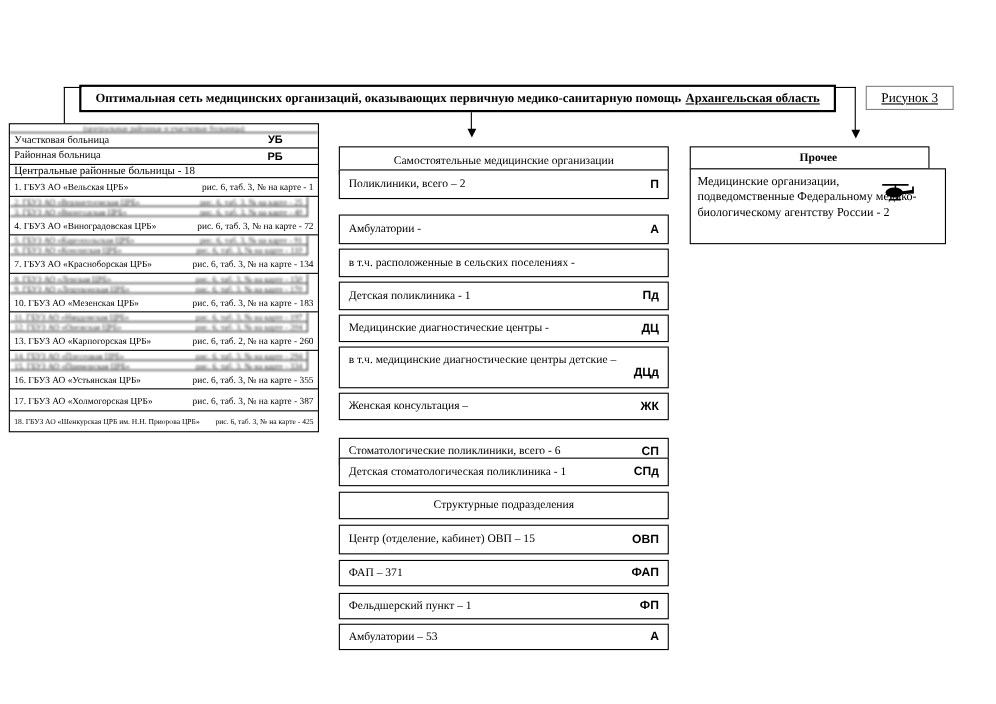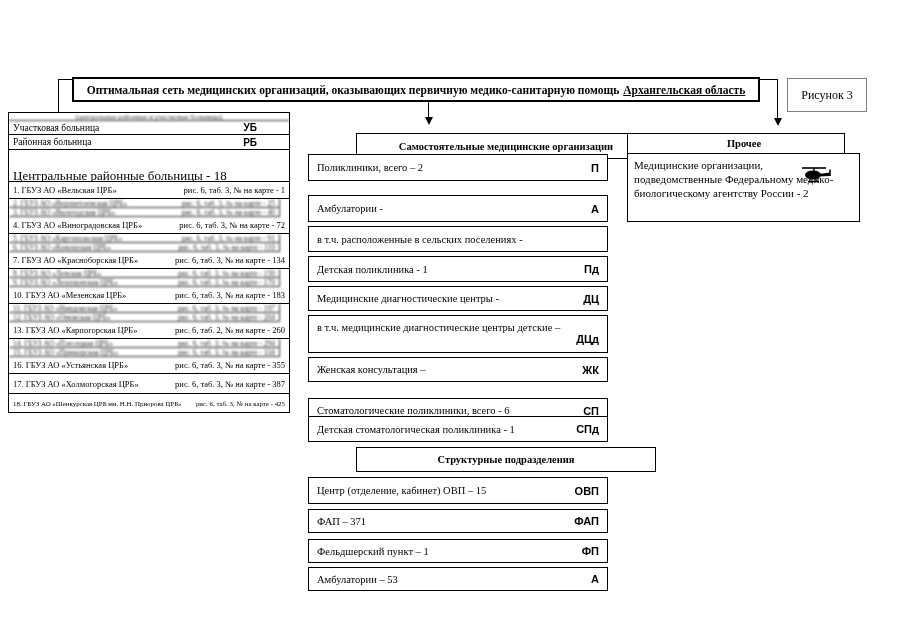--- a/index.html
+++ b/index.html
@@ -3,22 +3,22 @@
 <meta charset="utf-8">
 <style>
   html,body{margin:0;padding:0;background:#fff;}
   .canvas{position:relative;width:905px;height:640px;background:#fff;overflow:hidden;
           font-family:"Liberation Serif","DejaVu Serif",serif;color:#000;}
   .pageno{position:absolute;top:32px;left:0;width:905px;text-align:center;font-size:12px;}
   .topbox{position:absolute;left:72px;top:77px;width:688px;height:25px;border:2px solid #000;
           box-sizing:border-box;display:flex;align-items:center;justify-content:center;
           font-weight:bold;font-size:11.5px;white-space:nowrap;}
   .topbox .u{text-decoration:underline;margin-left:4px;}
-  .figbox{position:absolute;left:787px;top:78px;width:80px;height:34px;border:1.5px solid #808080;
-          box-sizing:border-box;display:flex;align-items:center;justify-content:center;font-size:12px;}
+  .figbox{position:absolute;left:787px;top:78px;width:80px;height:22px;border:1.5px solid #808080;
+          box-sizing:border-box;display:flex;align-items:center;justify-content:center;font-size:12px;text-decoration:underline;}
   .hline{position:absolute;height:0;border-top:1.5px solid #000;}
   .vline{position:absolute;width:0;border-left:1.5px solid #000;}
   .arrowhead{position:absolute;width:0;height:0;border-left:4px solid transparent;
              border-right:4px solid transparent;border-top:8px solid #000;}
   
   .leftpanel{position:absolute;left:8px;top:112px;width:282px;border:1.5px solid #000;
              box-sizing:border-box;background:#fff;}
   .lrow{position:relative;box-sizing:border-box;border-bottom:1px solid #000;display:flex;
         align-items:center;justify-content:space-between;padding:0 4px;overflow:hidden;}
   .lrow:last-child{border-bottom:none;}
@@ -29,21 +29,21 @@
   .r-mini{height:9px;font-size:7.5px;width:calc(100% - 9px);border-right:1px solid #000;}
   .r-last{height:18px;font-size:6.9px;}
   .abbr{font-family:"Liberation Sans","DejaVu Sans",sans-serif;font-weight:bold;font-size:10px;}
   .abbr-ub{margin-right:28px;}
   .blurred{filter:blur(1.2px);opacity:.85;}
   .soft{filter:blur(0.55px);}
   
   .mbox{position:absolute;left:308px;width:300px;border:1.5px solid #000;box-sizing:border-box;
         background:#fff;display:flex;align-items:center;justify-content:space-between;
         padding:0 8px;font-size:10.5px;}
-  .mhead{justify-content:center;font-weight:bold;margin-left:48px;}
+  .mhead{justify-content:center;font-weight:normal;}
   .mabbr{font-family:"Liberation Sans","DejaVu Sans",sans-serif;font-weight:bold;font-size:11px;}
   .mbox.tall{display:block;padding-top:4px;line-height:15px;position:absolute;}
   .mbox.tall .mabbr{position:absolute;right:8px;bottom:5px;}
   
   .rp-head{position:absolute;left:627px;top:133px;width:218px;height:21px;border:1.5px solid #000;
            box-sizing:border-box;display:flex;align-items:center;justify-content:center;
            font-weight:bold;font-size:10.5px;background:#fff;padding-left:16px;}
   .rp-body{position:absolute;left:627px;top:153px;width:233px;height:69px;border:1.5px solid #000;
            box-sizing:border-box;padding:4px 6px;font-size:11px;line-height:14px;background:#fff;}
   .heli{position:absolute;left:172px;top:11px;width:32px;height:20px;}
@@ -76,21 +76,21 @@
     <div class="lrow lp-sub blurred">(центральные районные и участковые больницы)</div>
 
     <div class="lrow r-std soft">
       <span>Участковая больница</span>
       <span class="abbr abbr-ub">УБ</span>
     </div>
     <div class="lrow r-std" style="height:15px;">
       <span>Районная больница</span>
       <span class="abbr abbr-ub">РБ</span>
     </div>
-    <div class="lrow r-std soft" style="height:12px;font-size:13px;margin-top:20px;">
+    <div class="lrow r-std soft" style="height:12px;font-size:10px;">
       <span>Центральные районные больницы - 18</span>
     </div>
 
     <div class="lrow r-hosp">
       <span>1. ГБУЗ АО «Вельская ЦРБ»</span>
       <span>рис. 6, таб. 3,  № на карте - 1</span>
     </div>
     <div class="lrow r-mini blurred">
       <span>2. ГБУЗ АО «Верхнетоемская ЦРБ»</span>
       <span>рис. 6, таб. 3,  № на карте - 25</span>

